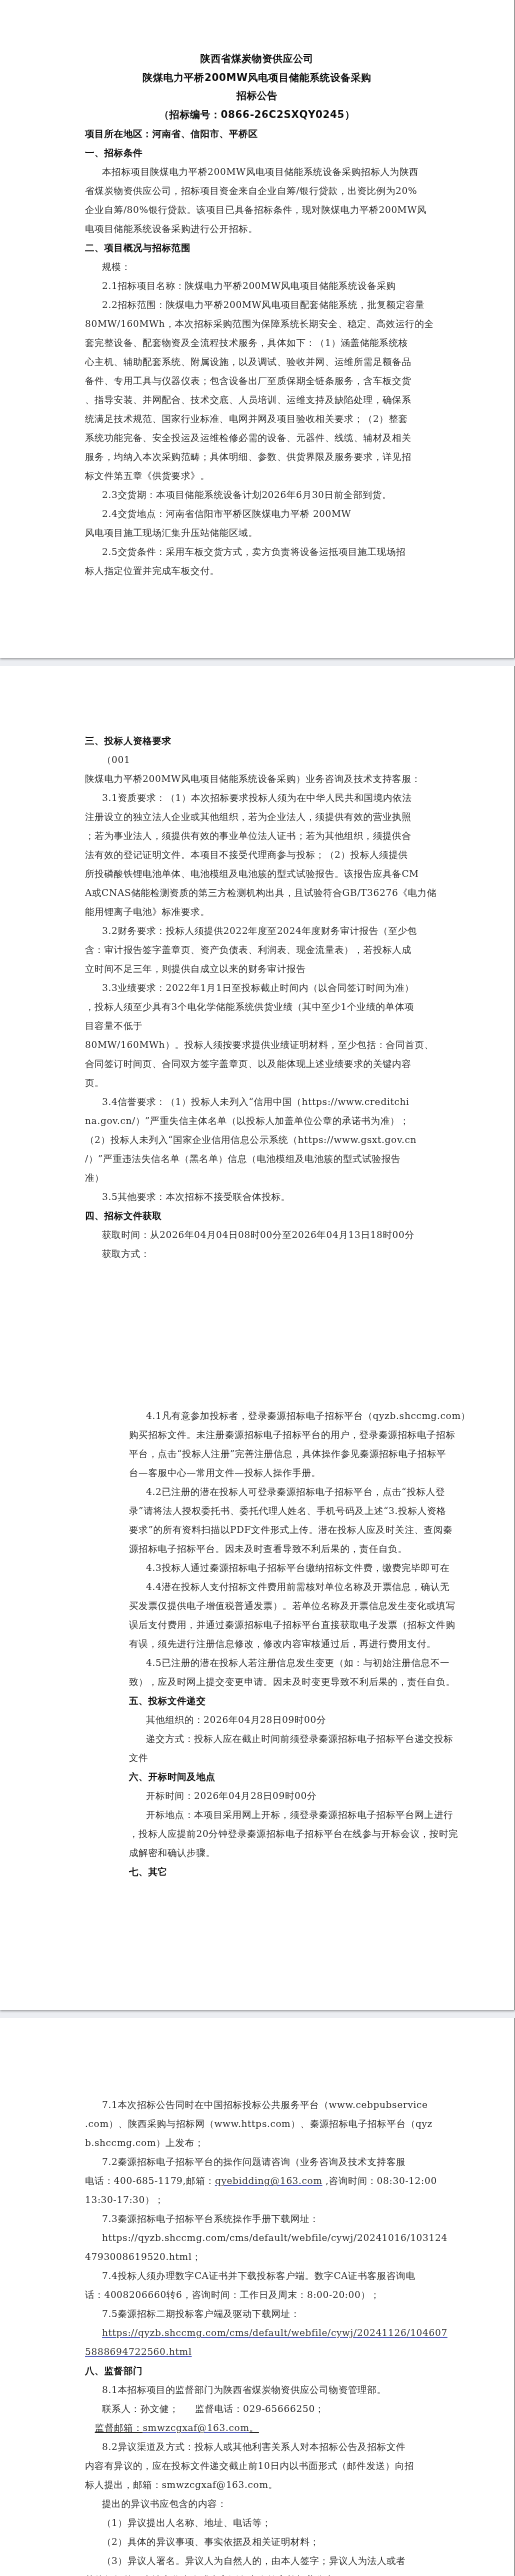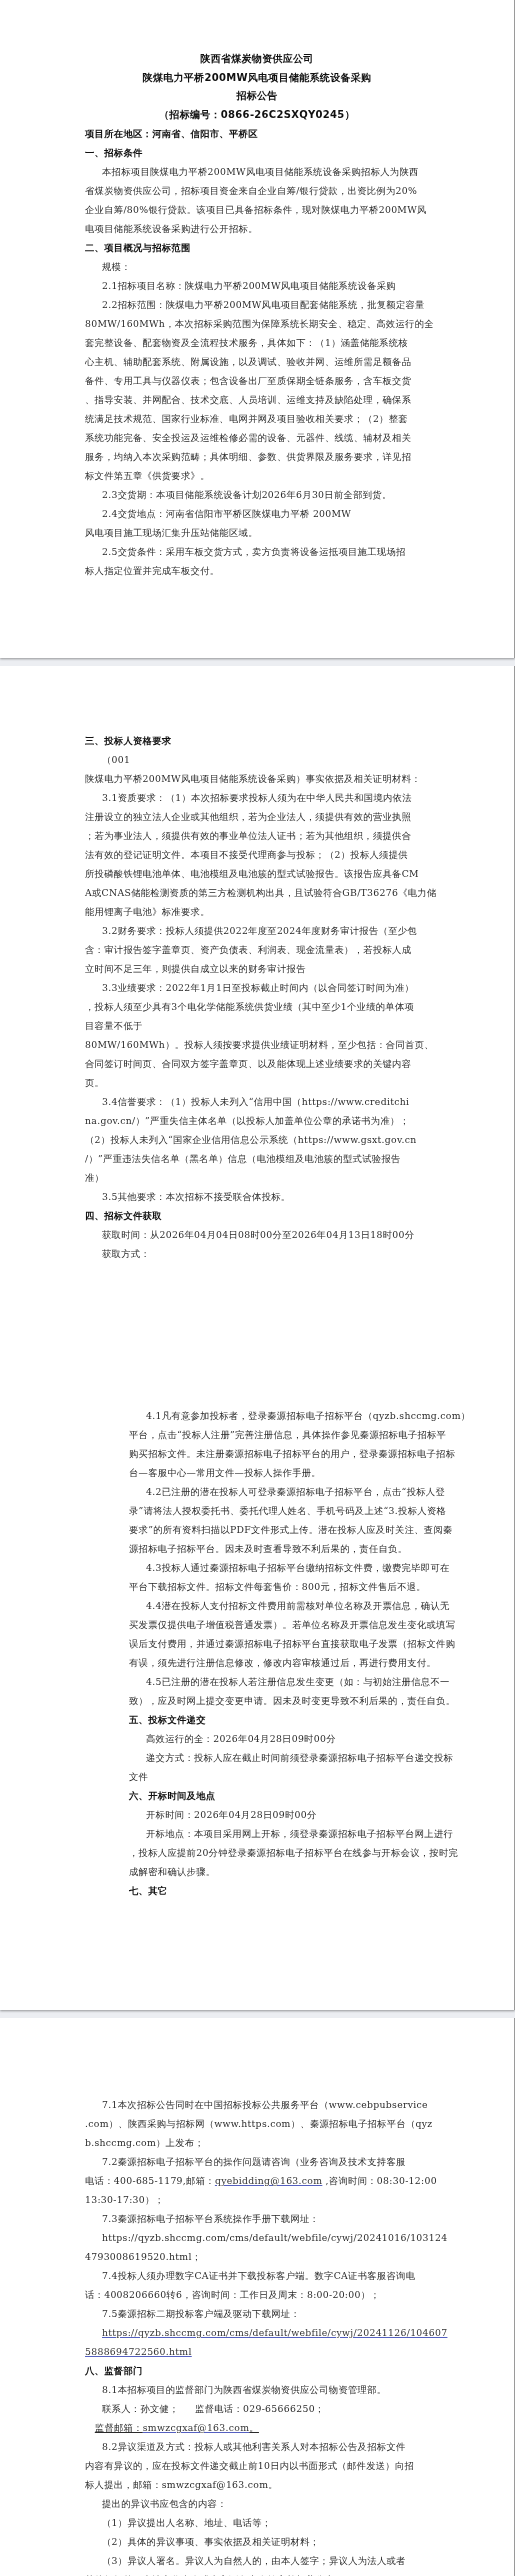--- a/index.html
+++ b/index.html
@@ -63,21 +63,21 @@
     <div class="line">风电项目施工现场汇集升压站储能区域。</div>
     <div class="line indent">2.5交货条件：采用车板交货方式，卖方负责将设备运抵项目施工现场招</div>
     <div class="line">标人指定位置并完成车板交付。</div>
   </div>
 </div>
 
 <div class="page" style="top:666px; height:832px;">
   <div class="sheet" style="top:65px;">
     <div class="line bold">三、投标人资格要求</div>
     <div class="line indent">（001</div>
-    <div class="line">陕煤电力平桥200MW风电项目储能系统设备采购）事实依据及相关证明材料：</div>
+    <div class="line">陕煤电力平桥200MW风电项目储能系统设备采购）业务咨询及技术支持客服：</div>
     <div class="line indent">3.1资质要求：（1）本次招标要求投标人须为在中华人民共和国境内依法</div>
     <div class="line">注册设立的独立法人企业或其他组织，若为企业法人，须提供有效的营业执照</div>
     <div class="line">；若为事业法人，须提供有效的事业单位法人证书；若为其他组织，须提供合</div>
     <div class="line">法有效的登记证明文件。本项目不接受代理商参与投标；（2）投标人须提供</div>
     <div class="line">所投磷酸铁锂电池单体、电池模组及电池簇的型式试验报告。该报告应具备CM</div>
     <div class="line">A或CNAS储能检测资质的第三方检测机构出具，且试验符合GB/T36276《电力储</div>
     <div class="line">能用锂离子电池》标准要求。</div>
     <div class="line indent">3.2财务要求：投标人须提供2022年度至2024年度财务审计报告（至少包</div>
     <div class="line">含：审计报告签字盖章页、资产负债表、利润表、现金流量表），若投标人成</div>
     <div class="line">立时间不足三年，则提供自成立以来的财务审计报告</div>
@@ -95,37 +95,36 @@
     <div class="line indent">3.5其他要求：本次招标不接受联合体投标。</div>
     <div class="line bold">四、招标文件获取</div>
     <div class="line indent">获取时间：从2026年04月04日08时00分至2026年04月13日18时00分</div>
     <div class="line indent">获取方式：</div>
   </div>
 </div>
 
 <div class="page" style="top:1342px; height:668px;">
   <div class="sheet" style="top:64px;margin-left:44px;">
     <div class="line indent">4.1凡有意参加投标者，登录秦源招标电子招标平台（qyzb.shccmg.com）</div>
+    <div class="line">购买招标文件。未注册秦源招标电子招标平台的用户，登录秦源招标电子招标</div>
     <div class="line">平台，点击“投标人注册”完善注册信息，具体操作参见秦源招标电子招标平</div>
-    <div class="line">购买招标文件。未注册秦源招标电子招标平台的用户，登录秦源招标电子招标</div>
     <div class="line">台—客服中心—常用文件—投标人操作手册。</div>
     <div class="line indent">4.2已注册的潜在投标人可登录秦源招标电子招标平台，点击“投标人登</div>
     <div class="line">录”请将法人授权委托书、委托代理人姓名、手机号码及上述“3.投标人资格</div>
     <div class="line">要求”的所有资料扫描以PDF文件形式上传。潜在投标人应及时关注、查阅秦</div>
     <div class="line">源招标电子招标平台。因未及时查看导致不利后果的，责任自负。</div>
     <div class="line indent">4.3投标人通过秦源招标电子招标平台缴纳招标文件费，缴费完毕即可在</div>
-    <div class="line">平台下载招标文件。招标文件每套售价：800元，招标文件售后不退。</div>
     <div class="line indent">4.4潜在投标人支付招标文件费用前需核对单位名称及开票信息，确认无</div>
     <div class="line">买发票仅提供电子增值税普通发票）。若单位名称及开票信息发生变化或填写</div>
     <div class="line">误后支付费用，并通过秦源招标电子招标平台直接获取电子发票（招标文件购</div>
     <div class="line">有误，须先进行注册信息修改，修改内容审核通过后，再进行费用支付。</div>
     <div class="line indent">4.5已注册的潜在投标人若注册信息发生变更（如：与初始注册信息不一</div>
     <div class="line">致），应及时网上提交变更申请。因未及时变更导致不利后果的，责任自负。</div>
     <div class="line bold">五、投标文件递交</div>
-    <div class="line indent">高效运行的全：2026年04月28日09时00分</div>
+    <div class="line indent">其他组织的：2026年04月28日09时00分</div>
     <div class="line indent">递交方式：投标人应在截止时间前须登录秦源招标电子招标平台递交投标</div>
     <div class="line">文件</div>
     <div class="line bold">六、开标时间及地点</div>
     <div class="line indent">开标时间：2026年04月28日09时00分</div>
     <div class="line indent">开标地点：本项目采用网上开标，须登录秦源招标电子招标平台网上进行</div>
     <div class="line">，投标人应提前20分钟登录秦源招标电子招标平台在线参与开标会议，按时完</div>
     <div class="line">成解密和确认步骤。</div>
     <div class="line bold">七、其它</div>
   </div>
 </div>

